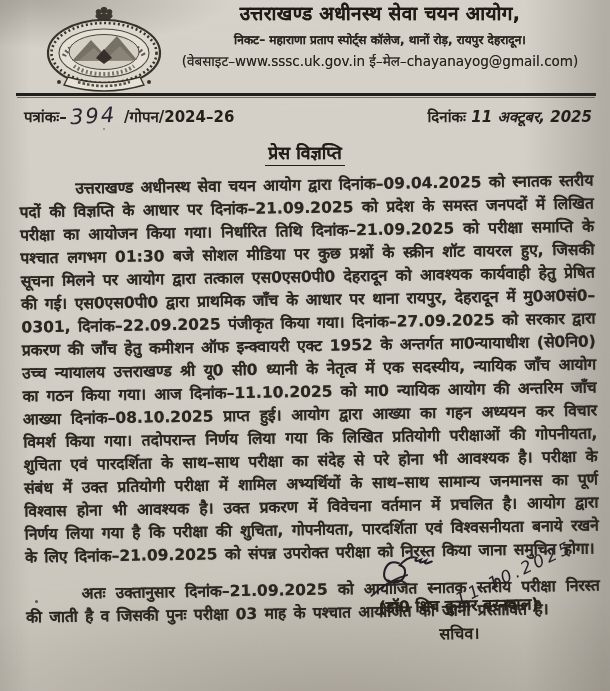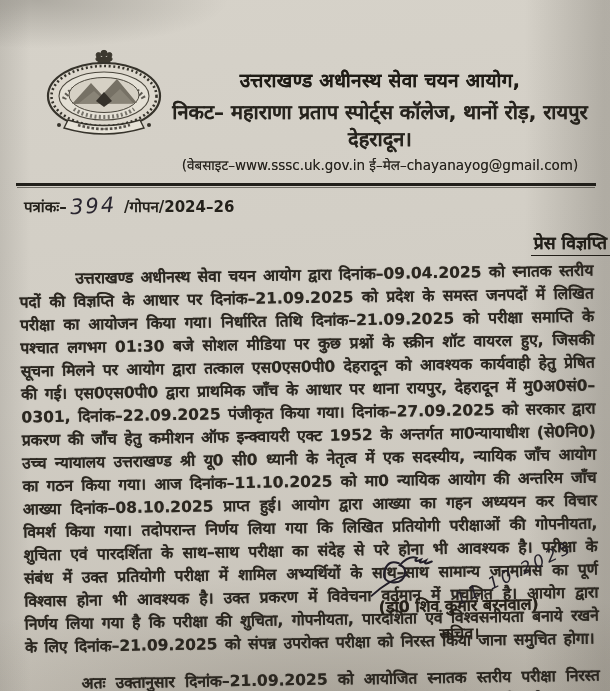--- a/index.html
+++ b/index.html
@@ -13,45 +13,45 @@
     background:
       radial-gradient(45% 10% at 6% 0%, rgba(30,28,22,.22), transparent 70%),
       linear-gradient(to right, rgba(30,28,24,.10), transparent 5%),
       linear-gradient(to right, transparent 86%, rgba(52,48,40,.22) 99%),
       radial-gradient(120% 34% at 55% 104%, rgba(62,56,44,.26), transparent 62%),
       linear-gradient(175deg,#d6d2c9 0%,#d1cdc4 55%,#c6c1b7 100%);
     color:#2b2822;
   }
   .speck{position:absolute;border-radius:50%;background:#3a362e;opacity:.8;}
   
-  .letterhead{position:relative;padding-top:24px;min-height:84px;margin-top:43px;}
+  .letterhead{position:relative;padding-top:0;min-height:84px;}
   .emblem{position:absolute;left:34px;top:4px;}
   .head-text{margin-left:168px;width:424px;text-align:center;}
   .org-name{font-size:19px;font-weight:bold;letter-spacing:.3px;color:#1f1c16;
     text-shadow:0 0 .6px rgba(31,28,22,.75);}
-  .addr{font-size:20px;font-weight:600;margin-top:5px;color:#26231d;
+  .addr{font-size:12px;font-weight:600;margin-top:5px;color:#26231d;
     text-shadow:0 0 .5px rgba(38,35,29,.6);}
   .contact{font-size:13.5px;font-weight:400;margin-top:4px;color:#26231d;
     text-shadow:0 0 .5px rgba(38,35,29,.6);}
   .rule{
     margin:9px 14px 0 16px;height:3px;background:#211f1a;
     box-shadow:0 3px 0 -1px rgba(33,31,26,.55);
   }
   
   .meta{display:flex;justify-content:space-between;align-items:baseline;
     padding:7px 18px 0 24px;font-weight:bold;font-size:15px;color:#24211b;}
   .hand-no{
     display:inline-block;font-style:italic;font-weight:500;font-size:21px;
     letter-spacing:2px;transform:rotate(-3deg) translateY(1px);
     color:#2a2630;padding:0 3px;
   }
   .date-value{font-style:italic;}
   
   .press-title{
-    text-align:right;margin-top:13px;font-size:17.5px;font-weight:bold;color:#211e18;
+    text-align:center;margin-top:13px;font-size:17.5px;font-weight:bold;color:#211e18;
     text-shadow:0 0 .6px rgba(33,30,24,.7);
   }
   .press-title span{border-bottom:1.6px solid #211e18;padding:0 3px 2px;}
   
   .body-text{
     padding:10px 17px 0 19px;
     transform:rotate(-.9deg);transform-origin:50% 0;
   }
   .body-text p{
     margin:0;text-align:justify;text-indent:56px;
@@ -113,20 +113,24 @@
     </div>
   </div>
 
   <div class="rule"></div>
 
   <div class="meta">
     <div>
       <span>पत्रांकः–</span><span class="hand-no">394</span>
       <span>/गोपन/2024–26</span>
     </div>
+    <div>
+      <span>दिनांकः</span>
+      <span class="date-value">11 अक्टूबर, 2025</span>
+    </div>
   </div>
 
   <div class="press-title">
     <span>प्रेस विज्ञप्ति</span>
   </div>
 
   <div class="body-text">
     <p>उत्तराखण्ड अधीनस्थ सेवा चयन आयोग द्वारा दिनांक–09.04.2025 को स्नातक स्तरीय पदों की विज्ञप्ति के आधार पर दिनांक–21.09.2025 को प्रदेश के समस्त जनपदों में लिखित परीक्षा का आयोजन किया गया। निर्धारित तिथि दिनांक–21.09.2025 को परीक्षा समाप्ति के पश्चात लगभग 01:30 बजे सोशल मीडिया पर कुछ प्रश्नों के स्क्रीन शॉट वायरल हुए, जिसकी सूचना मिलने पर आयोग द्वारा तत्काल एस0एस0पी0 देहरादून को आवश्यक कार्यवाही हेतु प्रेषित की गई। एस0एस0पी0 द्वारा प्राथमिक जाँच के आधार पर थाना रायपुर, देहरादून में मु0अ0सं0–0301, दिनांक–22.09.2025 पंजीकृत किया गया। दिनांक–27.09.2025 को सरकार द्वारा प्रकरण की जाँच हेतु कमीशन ऑफ इन्क्वायरी एक्ट 1952 के अन्तर्गत मा0न्यायाधीश (से0नि0) उच्च न्यायालय उत्तराखण्ड श्री यू0 सी0 ध्यानी के नेतृत्व में एक सदस्यीय, न्यायिक जाँच आयोग का गठन किया गया। आज दिनांक–11.10.2025 को मा0 न्यायिक आयोग की अन्तरिम जाँच आख्या दिनांक–08.10.2025 प्राप्त हुई। आयोग द्वारा आख्या का गहन अध्ययन कर विचार विमर्श किया गया। तदोपरान्त निर्णय लिया गया कि लिखित प्रतियोगी परीक्षाओं की गोपनीयता, शुचिता एवं पारदर्शिता के साथ–साथ परीक्षा का संदेह से परे होना भी आवश्यक है। परीक्षा के संबंध में उक्त प्रतियोगी परीक्षा में शामिल अभ्यर्थियों के साथ–साथ सामान्य जनमानस का पूर्ण विश्वास होना भी आवश्यक है। उक्त प्रकरण में विवेचना वर्तमान में प्रचलित है। आयोग द्वारा निर्णय लिया गया है कि परीक्षा की शुचिता, गोपनीयता, पारदर्शिता एवं विश्वसनीयता बनाये रखने के लिए दिनांक–21.09.2025 को संपन्न उपरोक्त परीक्षा को निरस्त किया जाना समुचित होगा।</p>
     <p>अतः उक्तानुसार दिनांक–21.09.2025 को आयोजित स्नातक स्तरीय परीक्षा निरस्त की जाती है व जिसकी पुनः परीक्षा 03 माह के पश्चात आयोजित की जानी प्रस्तावित है।</p>
   </div>

